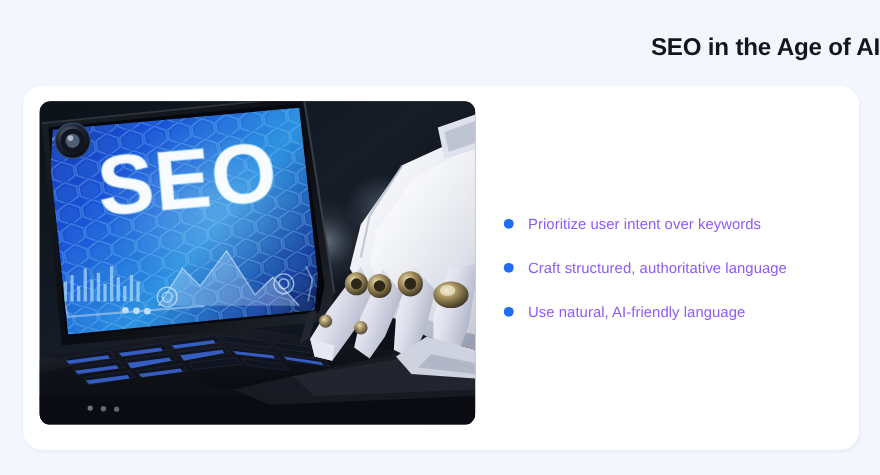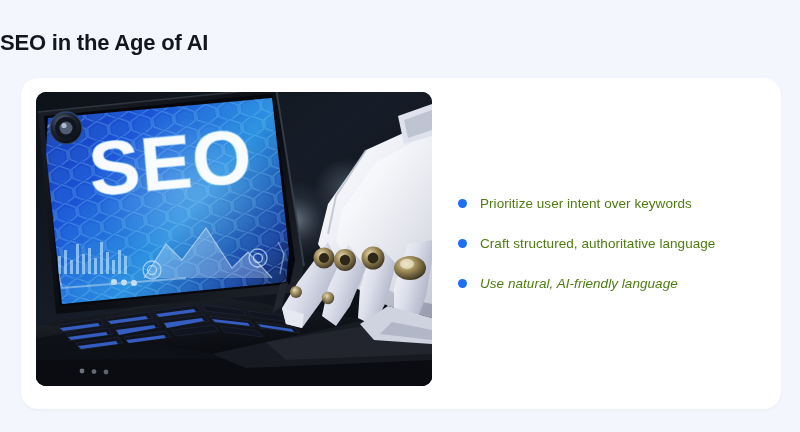--- a/index.html
+++ b/index.html
@@ -14,21 +14,21 @@
     overflow: hidden;
     position: relative;
   }
 
   
   .page-title {
     position: absolute;
     left: 0;
     top: 28px;
     width: 800px;
-    text-align: left;
+    text-align: right;
     font-size: 22px;
     font-weight: bold;
     color: #15161d;
     letter-spacing: -0.2px;
     line-height: 30px;
   }
 
   
   .card {
     position: absolute;
@@ -59,34 +59,34 @@
     position: absolute;
     left: 437px;
     top: 117px;
     width: 310px;
   }
   .bullet-row {
     display: flex;
     align-items: flex-start;
     margin-bottom: 23px;
   }
-  .bullet-row:last-child { margin-bottom: 15px; font-style: italic; }
+  .bullet-row:last-child { margin-bottom: 15px; }
   .bullet-dot {
     width: 9px;
     height: 9px;
     border-radius: 50%;
     background: #1f6ef0;
     margin-top: 4px;
     margin-right: 13px;
     flex: 0 0 auto;
   }
   .bullet-text {
     font-size: 13.5px;
     line-height: 17px;
-    color: #4d7c0f;
+    color: #8b5cf6;
     font-weight: 500;
     letter-spacing: 0.05px;
   }
 </style>
 </head>
 <body>
 
 <div class="page-title">SEO in the Age of AI</div>
 
 <div class="card">

